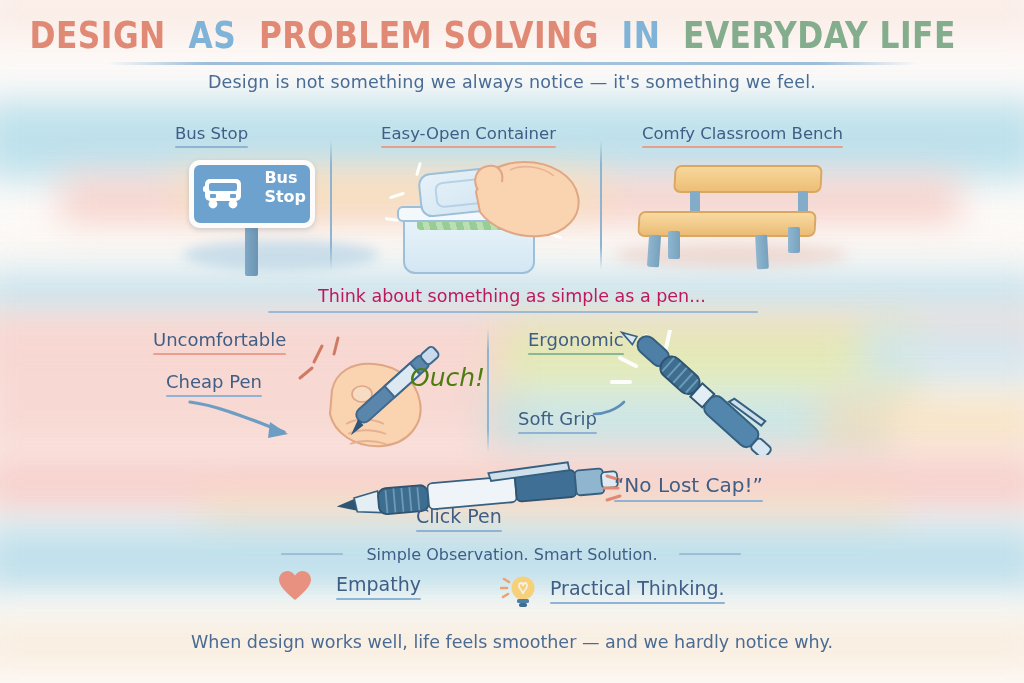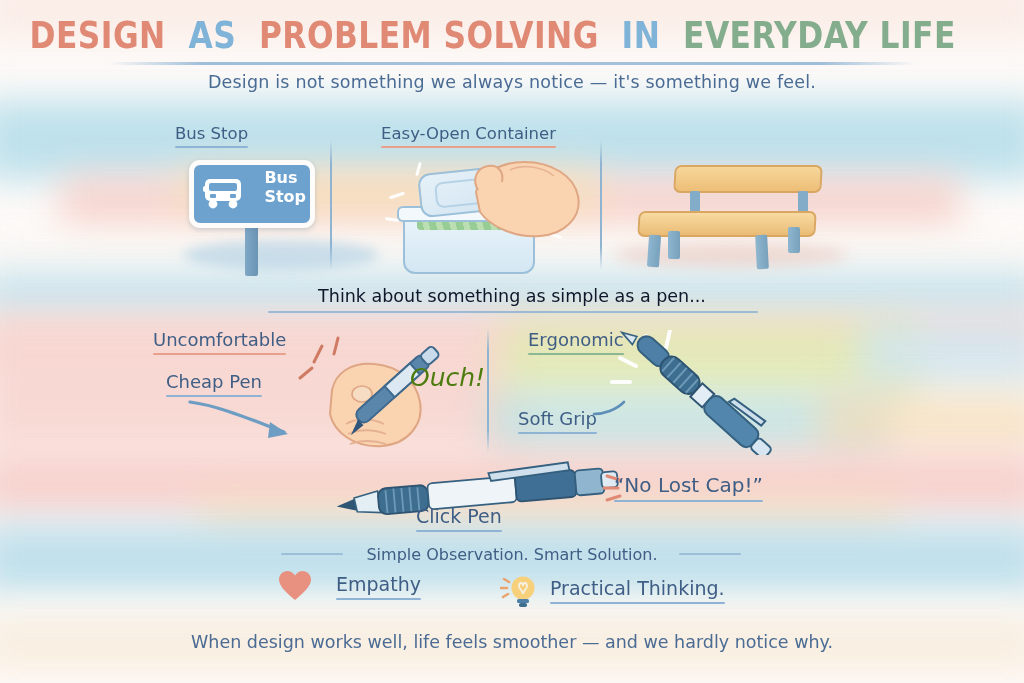--- a/index.html
+++ b/index.html
@@ -88,21 +88,21 @@
                 background:linear-gradient(180deg,#f8daa2,#eabc75); border:2px solid #d9a761;
                 border-radius:7px; transform:skewX(-3deg); }
   .bench-leg { position:absolute; width:12px; background:linear-gradient(90deg,#8fb6cf,#77a1bd);
                border-radius:2px; }
   .bench-sup { position:absolute; width:10px; background:#82acc7; border-radius:2px; }
   #bench-shadow { position:absolute; left:614px; top:243px; width:235px; height:24px;
                   background:#e7b9ae; opacity:.45; border-radius:50%; filter:blur(7px); z-index:4; }
 
   
   #midline { position:absolute; left:0; top:286px; width:1024px; text-align:center;
-             font-size:17.5px; color:#0f172a; z-index:6; }
+             font-size:17.5px; color:#be185d; z-index:6; }
   #midline-ul { position:absolute; left:268px; top:311px; width:490px; height:2px;
                 background:#8fb3d4; border-radius:2px; opacity:.85; z-index:6; }
 
   
   #simple-line { position:absolute; left:0; top:545px; width:1024px; text-align:center;
                  font-size:16px; color:#3f5e85; z-index:6; }
   .sline { position:absolute; top:553px; height:2px; background:#9dbdd8; border-radius:2px; z-index:6; }
 
   #empathy-wrap { position:absolute; left:278px; top:570px; z-index:6; display:flex; align-items:center; gap:24px; }
   #practical-wrap { position:absolute; left:500px; top:570px; z-index:6; display:flex; align-items:center; gap:10px; }
@@ -197,20 +197,21 @@
     <div class="cont-lid-in"></div>
   </div>
 </div>
 <svg id="hand1" viewBox="0 0 120 100">
   <path d="M6 42 C10 24 30 12 54 12 C82 12 104 26 108 46 C112 66 96 84 70 86 C44 88 20 76 10 62 Z" fill="#fad3b0" stroke="#e0a784" stroke-width="2"></path>
   <path d="M8 40 C2 30 6 18 18 16 C28 14 34 22 32 32" fill="#fad3b0" stroke="#e0a784" stroke-width="2"></path>
   <path d="M40 20 C52 14 72 16 84 26" fill="none" stroke="#e6b495" stroke-width="1.6"></path>
 </svg>
 
 <div class="plabel" style="left:642px; top:124px;">
+  <span>Comfy Classroom Bench</span>
   <span class="ul ul-coral"></span>
 </div>
 <div id="bench-shadow"></div>
 <div id="bench">
   <div class="bench-back"></div>
   <div class="bench-sup" style="left:58px; top:26px; height:24px;"></div>
   <div class="bench-sup" style="left:166px; top:26px; height:24px;"></div>
   <div class="bench-seat"></div>
   <div class="bench-leg" style="left:16px; top:70px; height:32px; transform:rotate(4deg);"></div>
   <div class="bench-leg" style="left:36px; top:66px; height:28px;"></div>

